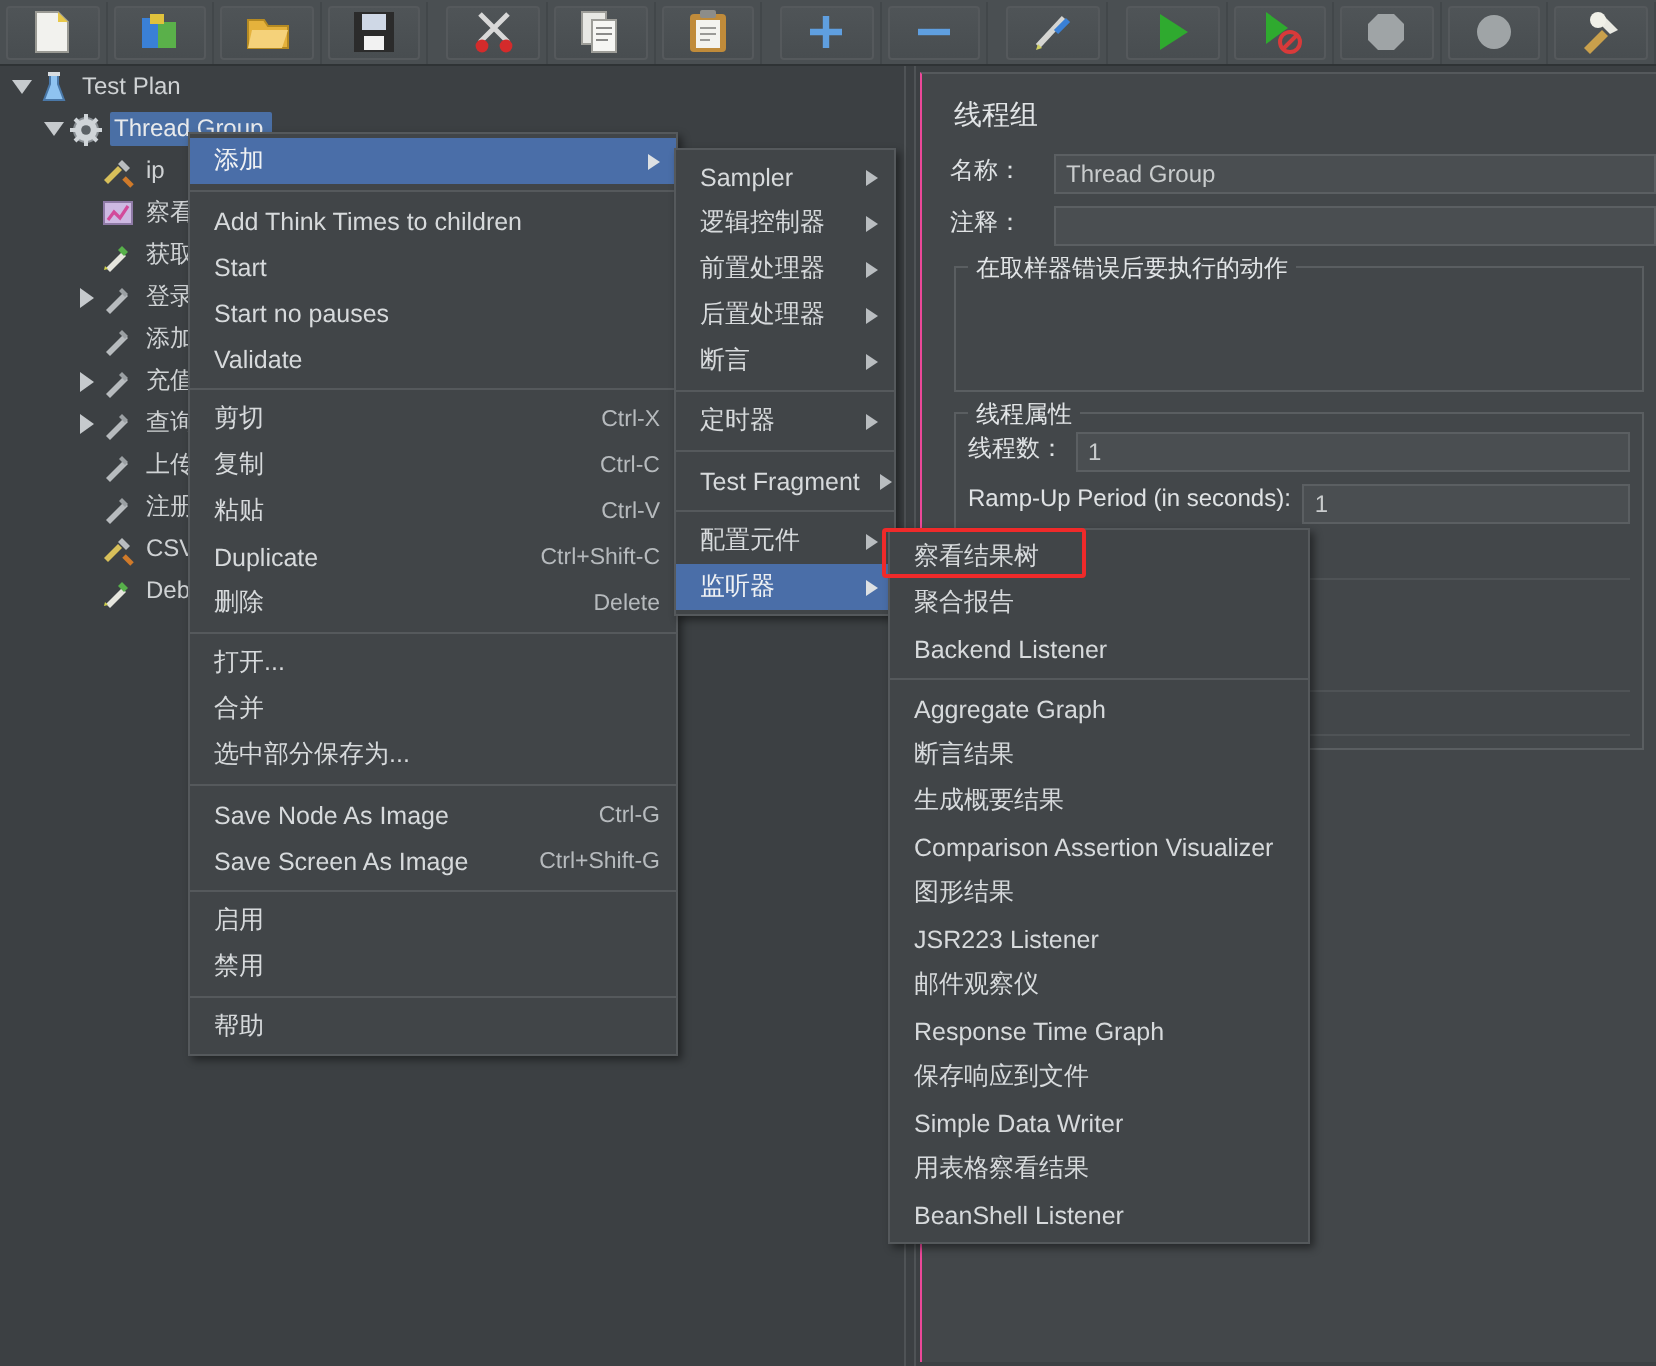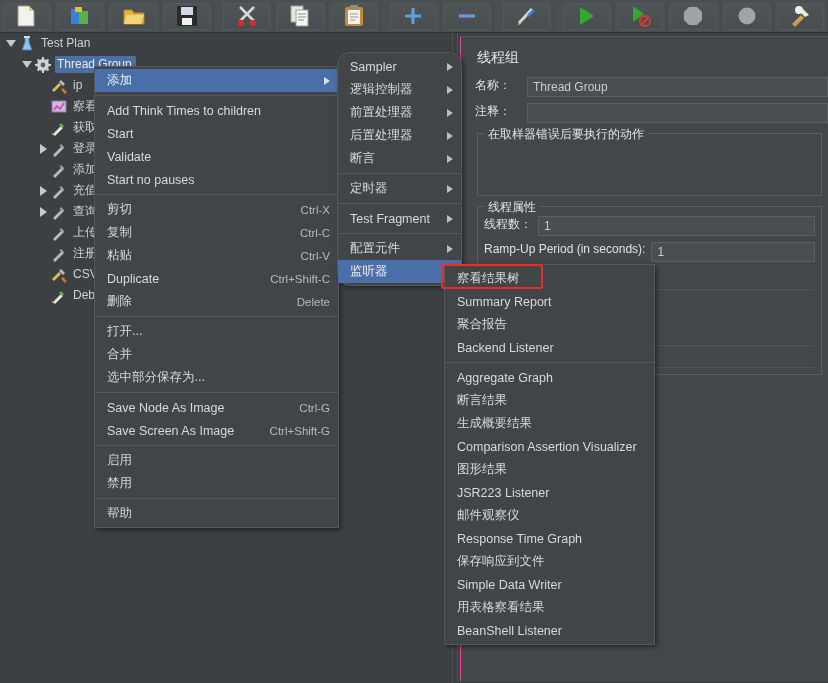--- a/index.html
+++ b/index.html
@@ -106,21 +106,21 @@
   .mi .arw {
     margin-left: 10px; width: 0; height: 0;
     border-left: 6px solid #b9bdc0;
     border-top: 4px solid transparent;
     border-bottom: 4px solid transparent;
   }
   .mi.hl .arw { border-left-color: #dde0e3; }
   .msep { height: 1px; background: #55595c; margin: 3px 0; }
 
   #menu1 { left: 94px; top: 66px; width: 245px; }
-  #menu2 { left: 337px; top: 52px; width: 125px; border-radius: 13px; }
+  #menu2 { left: 337px; top: 74px; width: 111px; }
   #menu3 { left: 444px; top: 264px; width: 211px; }
 
   .hl-box {
     position: absolute;
     border: 2px solid #ef2a2a;
     border-radius: 2px;
     pointer-events: none;
     z-index: 60;
   }
 
@@ -406,24 +406,24 @@
         <span class="arw"></span>
       </div>
       <div class="msep"></div>
       <div class="mi">
         <span class="lbl">Add Think Times to children</span>
       </div>
       <div class="mi">
         <span class="lbl">Start</span>
       </div>
       <div class="mi">
+        <span class="lbl">Start no pauses</span>
+      </div>
+      <div class="mi">
         <span class="lbl">Validate</span>
-      </div>
-      <div class="mi">
-        <span class="lbl">Start no pauses</span>
       </div>
       <div class="msep"></div>
       <div class="mi">
         <span class="lbl">剪切</span>
         <span class="acc">Ctrl-X</span>
       </div>
       <div class="mi">
         <span class="lbl">复制</span>
         <span class="acc">Ctrl-C</span>
       </div>
@@ -511,23 +511,20 @@
         <span class="lbl">监听器</span>
         <span class="arw"></span>
       </div>
     </div>
 
   <div class="menu" id="menu3">
       <div class="mi">
         <span class="lbl">察看结果树</span>
       </div>
       <div class="mi">
-        <span class="lbl">Summary Report</span>
-      </div>
-      <div class="mi">
         <span class="lbl">聚合报告</span>
       </div>
       <div class="mi">
         <span class="lbl">Backend Listener</span>
       </div>
       <div class="msep"></div>
       <div class="mi">
         <span class="lbl">Aggregate Graph</span>
       </div>
       <div class="mi">

